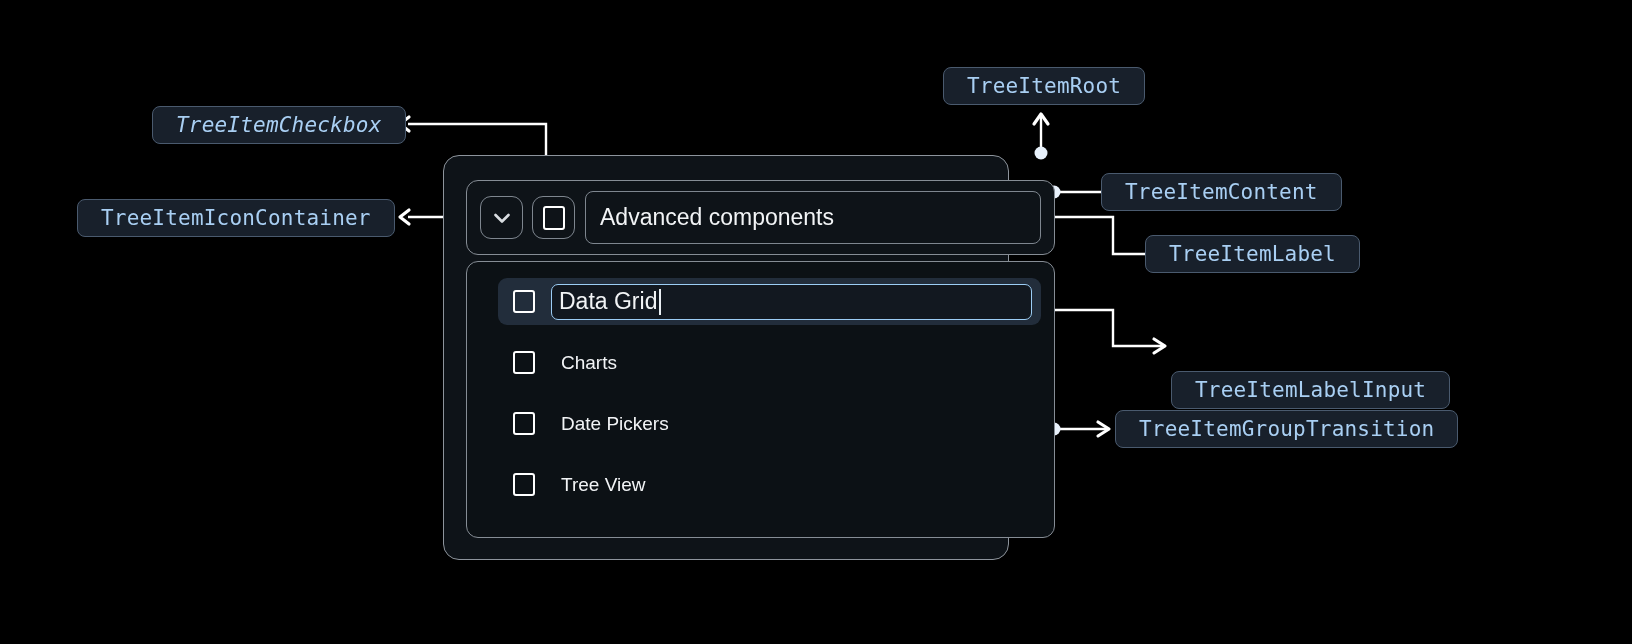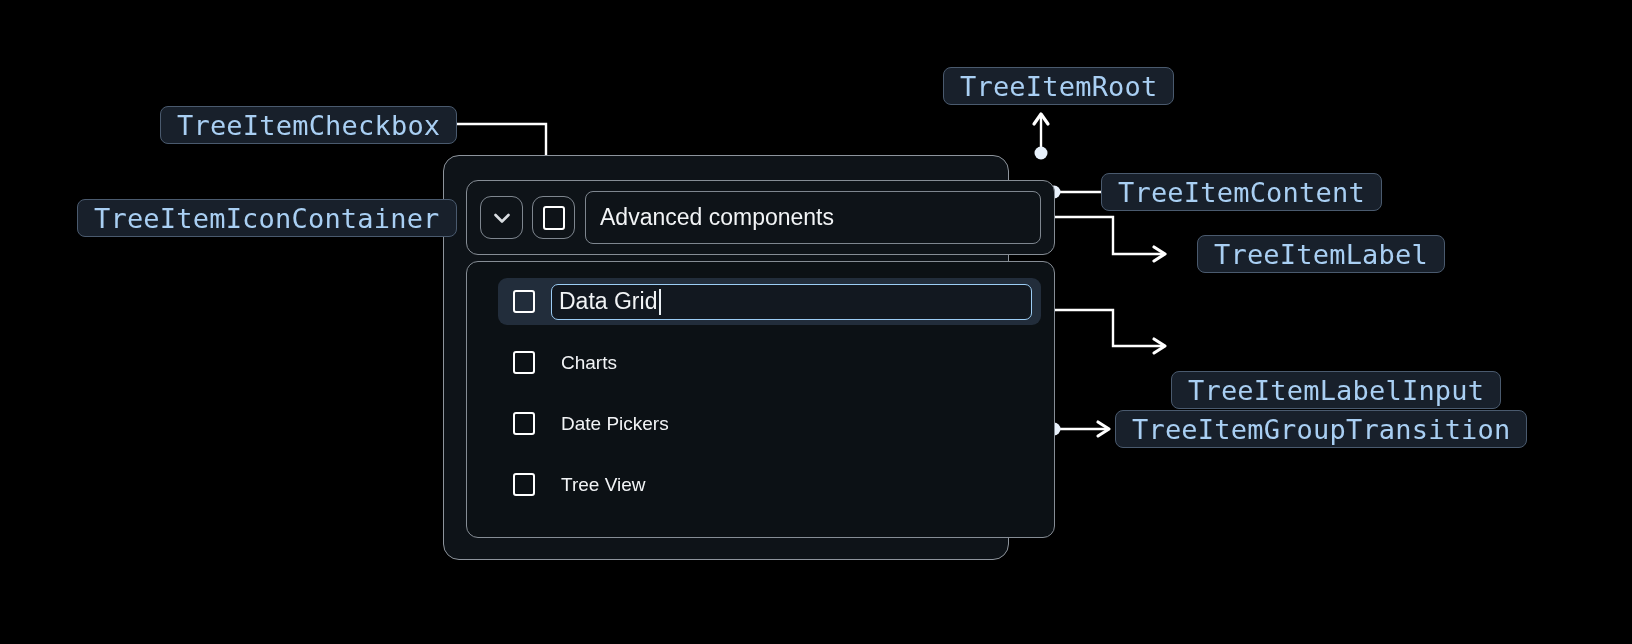--- a/index.html
+++ b/index.html
@@ -18,27 +18,27 @@
 
   
   .chip {
     position: absolute;
     box-sizing: border-box;
     background: #18202b;
     border: 1px solid #4a5a6e;
     border-radius: 8px;
     color: #a9cff3;
     font-family: "DejaVu Sans Mono", monospace;
-    font-size: 27px;
+    font-size: 21px;
     letter-spacing: 0.2px;
     line-height: 1;
     display: flex;
     align-items: center;
     justify-content: center;
-    padding: 0 16px;
+    padding: 0 23px;
     white-space: nowrap;
     height: 38px;
   }
 
   
   #wires {
     position: absolute;
     left: 0; top: 0;
     width: 1632px;
     height: 644px;
@@ -272,37 +272,37 @@
       <div class="spacer-row"></div>
 
       <div class="tree-item">
         <span class="item-cb"></span>
         <span class="item-text">Tree View</span>
       </div>
 
     </div>
   </div>
 
-  <div class="chip" style="left:160px; top:106px;">
+  <div class="chip" style="left:152px; top:106px;font-style:italic;">
     <span>TreeItemCheckbox</span>
   </div>
 
   <div class="chip" style="left:77px; top:199px;">
     <span>TreeItemIconContainer</span>
   </div>
 
   <div class="chip" style="left:943px; top:67px;">
     <span>TreeItemRoot</span>
   </div>
 
   <div class="chip" style="left:1101px; top:173px;">
     <span>TreeItemContent</span>
   </div>
 
-  <div class="chip" style="left:1197px; top:235px;">
+  <div class="chip" style="left:1145px; top:235px;">
     <span>TreeItemLabel</span>
   </div>
 
   <div class="chip" style="left:1171px; top:327px;margin-top:44px;">
     <span>TreeItemLabelInput</span>
   </div>
 
   <div class="chip" style="left:1115px; top:410px;">
     <span>TreeItemGroupTransition</span>
   </div>

